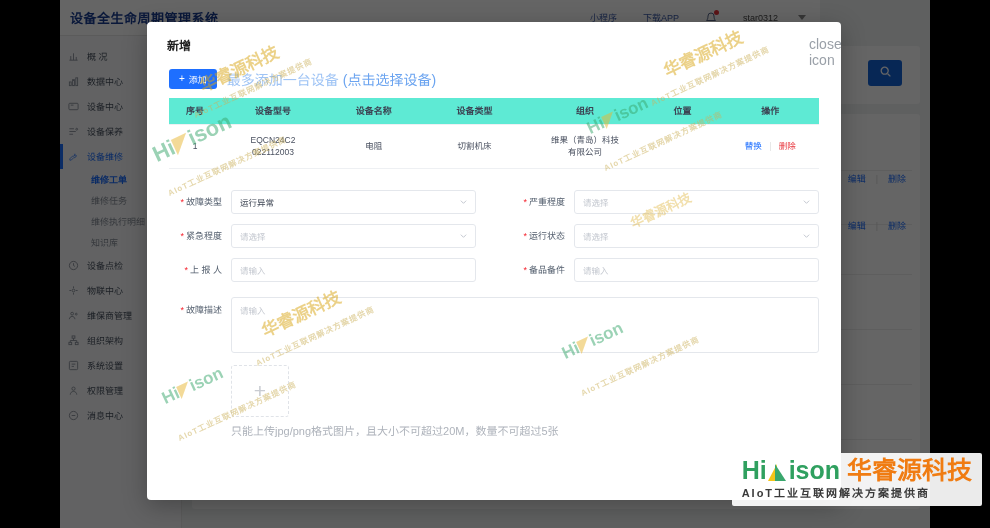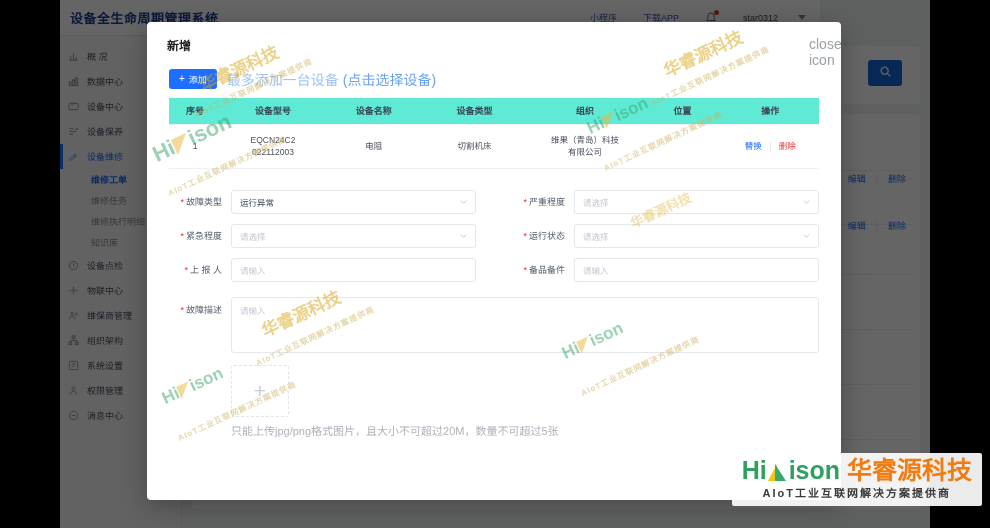--- a/index.html
+++ b/index.html
@@ -192,21 +192,21 @@
   .wm-sub { font-size: 8px; color: #cbb05a; letter-spacing: 1px; }
 
   .wm-logo-big { font-size: 22px; }
   .wm-logo-mid { font-size: 17px; }
   .wm-logo-sm  { font-size: 13px; }
 
   
   #logo {
     position: absolute; right: 8px; bottom: 22px; z-index: 80;
     background: rgba(255,255,255,.92); padding: 4px 10px 6px 10px;
-    border-radius: 2px; text-align: center;
+    border-radius: 2px; 
   }
   #logo .l1 { font-size: 25px; font-weight: bold; line-height: 1.05; white-space: nowrap; }
   #logo .l1 .hi { color: #2fa05f; }
   #logo .l1 .cn { color: #f07c12; }
   #logo .l2 {
     font-size: 11px; color: #3a3a3a; letter-spacing: 2px; white-space: nowrap;
     font-weight: bold; margin-top: 1px;
   }
   .tri-mark {
     display: inline-block; width: 20px; height: 20px; position: relative;

